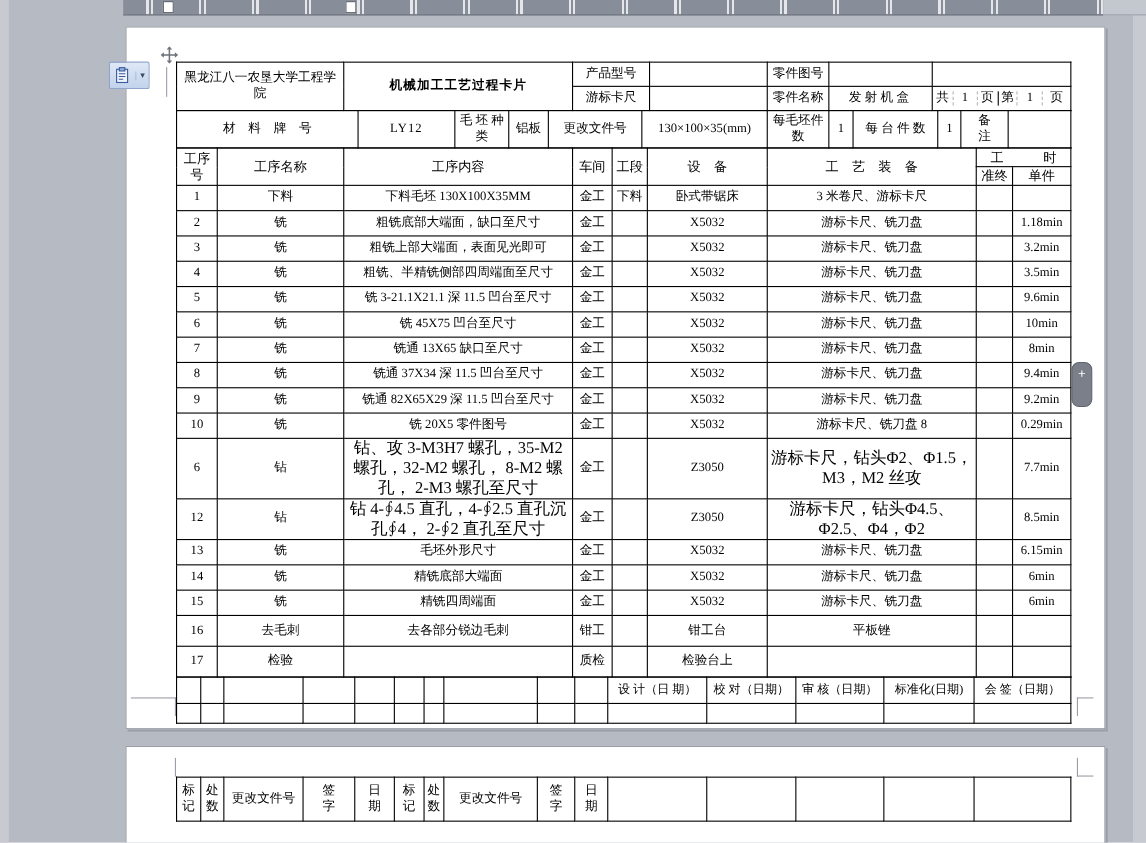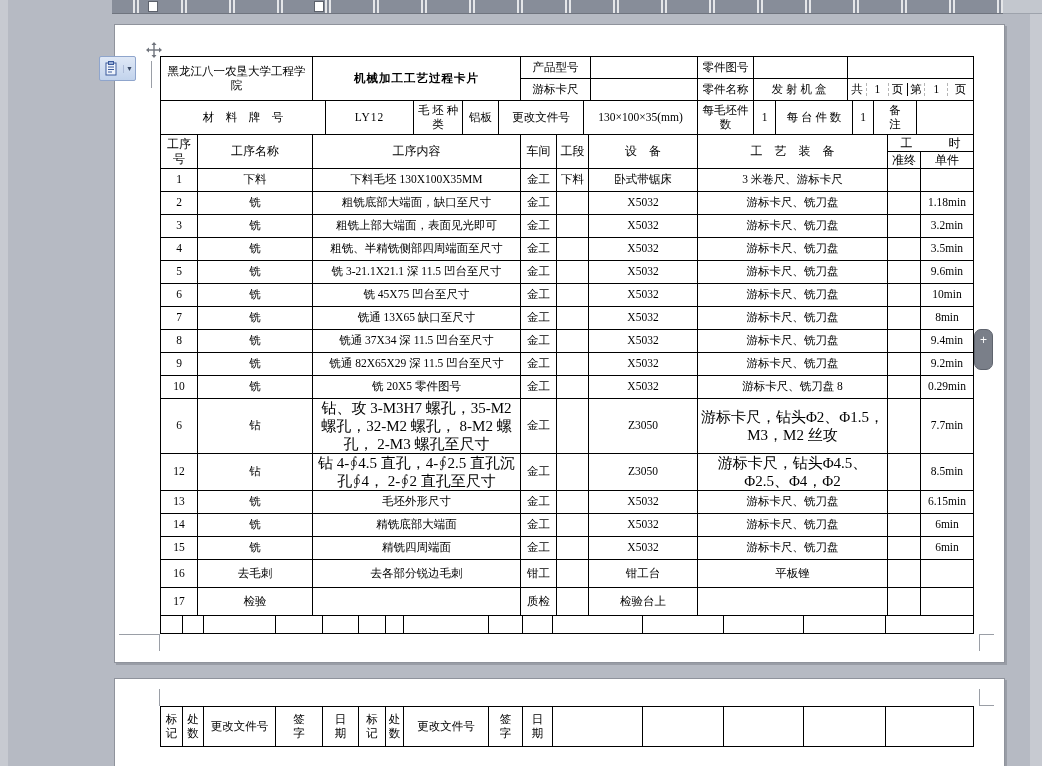--- a/index.html
+++ b/index.html
@@ -396,20 +396,37 @@
             <col style="width: 85px;">
             <col style="width: 34px;">
             <col style="width: 30px;">
             <col style="width: 90px;">
             <col style="width: 81px;">
             <col style="width: 80px;">
             <col style="width: 82px;">
             <col style="width: 88px;">
           </colgroup>
         <tbody>
+            <tr class="f-lab-row">
+              <td></td>
+              <td></td>
+              <td></td>
+              <td></td>
+              <td></td>
+              <td></td>
+              <td></td>
+              <td></td>
+              <td></td>
+              <td></td>
+              <td class="f-sign">设 计（日 期）</td>
+              <td class="f-sign">校 对（日期）</td>
+              <td class="f-sign">审 核（日期）</td>
+              <td class="f-sign">标准化(日期)</td>
+              <td class="f-sign">会 签（日期）</td>
+            </tr>
             <tr class="f-emp-row">
               <td></td>
               <td></td>
               <td></td>
               <td></td>
               <td></td>
               <td></td>
               <td></td>
               <td></td>
               <td></td>

